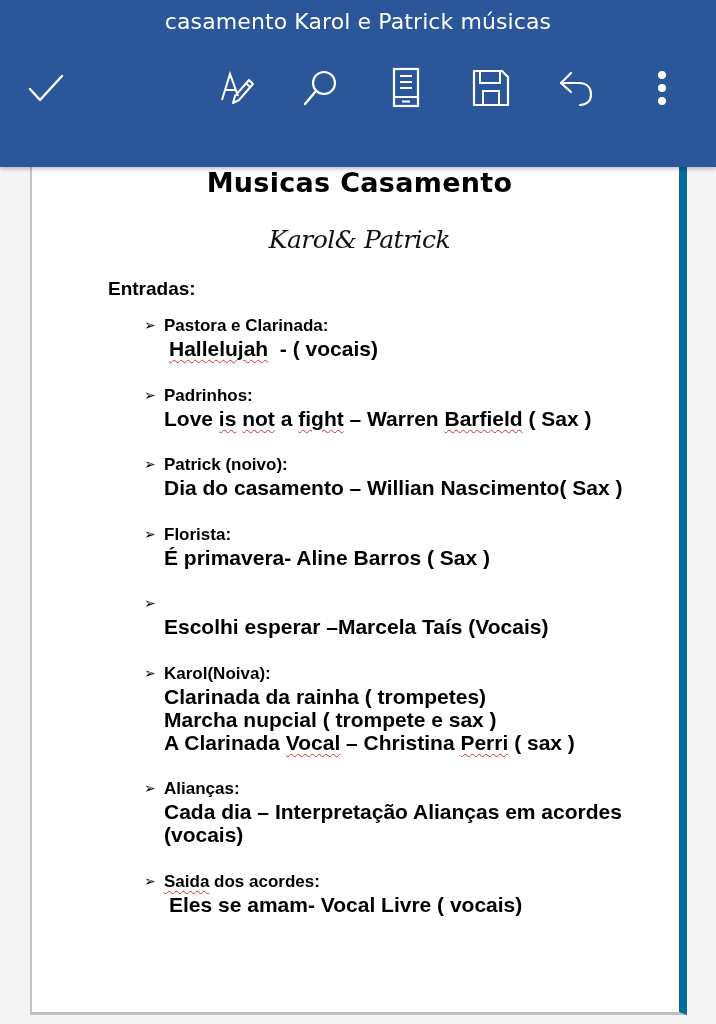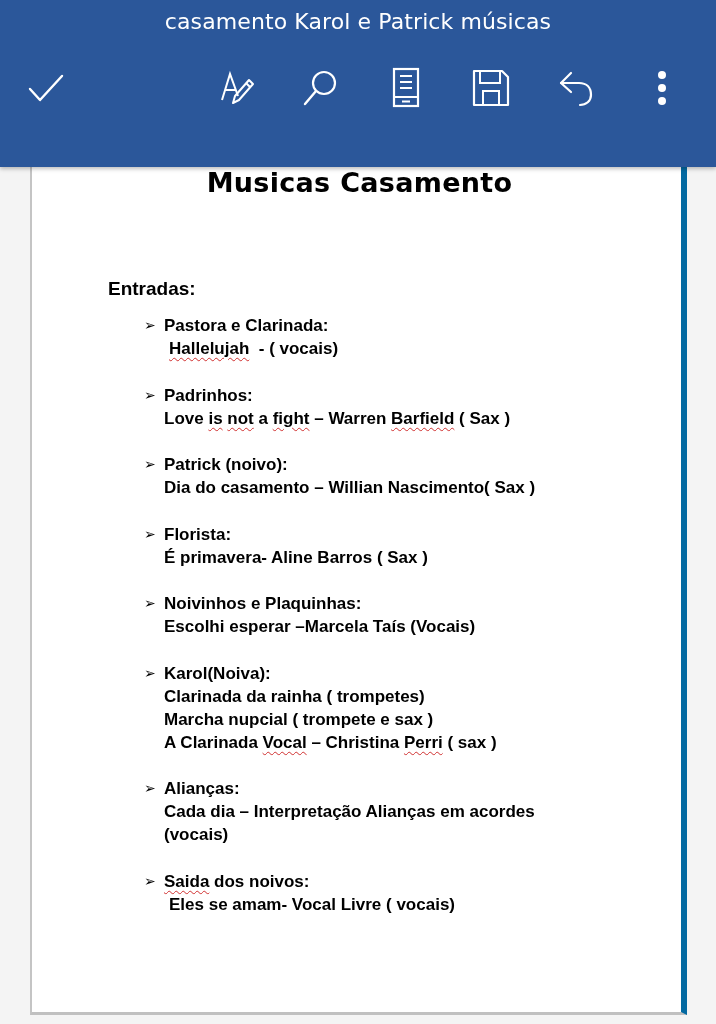--- a/index.html
+++ b/index.html
@@ -27,21 +27,21 @@
     }
     .tb-btn svg { display: block; }
     .page-area {
       position: absolute; left: 0; top: 133px; width: 716px; height: 891px;
       background: #f4f4f4;
     }
     .page {
       position: absolute; left: 30px; top: 0; width: 657px; height: 882px;
       background: #ffffff;
       border-left: 2px solid #c4c4c4;
-      border-right: 6px solid #0369a1;
+      border-right: 8px solid #0369a1;
       border-bottom: 3px solid #c0c0c0;
     }
     .doc-title {
       position: absolute; left: 0; top: 34px; width: 655px; text-align: center;
       font-family: "DejaVu Sans", sans-serif; font-weight: bold;
       font-size: 27px; color: #000; letter-spacing: 0.3px;
     }
     .doc-subtitle {
       position: absolute; left: 0; top: 92px; width: 655px; text-align: center;
       font-family: "DejaVu Serif", serif; font-style: italic;
@@ -57,21 +57,21 @@
       position: relative; height: 23px; line-height: 23px;
       font-size: 17px; font-weight: bold; color: #000;
       padding-left: 20px;
     }
     .bullet {
       position: absolute; left: 0; top: 0; font-size: 14px; line-height: 23px;
       color: #000; font-weight: normal;
     }
     .entry-line {
       height: 23px; line-height: 23px;
-      font-size: 17px; font-weight: bold; color: #000;
+      font-size: 21px; font-weight: bold; color: #000;
       padding-left: 20px; white-space: nowrap;
     }
     .entry-line.indent { padding-left: 25px; }
     .squig {
       text-decoration: underline wavy #d03030;
       text-decoration-thickness: 1px;
       text-underline-offset: 3px;
     }
   </style>
 </head>
@@ -133,52 +133,53 @@
       <circle cx="6" cy="7" r="4" fill="#fff"></circle>
       <circle cx="6" cy="20" r="4" fill="#fff"></circle>
       <circle cx="6" cy="33" r="4" fill="#fff"></circle>
     </svg>
   </div>
 </div>
 
 <div class="page-area">
   <div class="page">
     <div class="doc-title">Musicas Casamento</div>
+    <div class="doc-subtitle">Karol&amp; Patrick</div>
     <div class="section-heading">Entradas:</div>
     <div class="entries" id="entries">
         <div class="entry">
           <div class="entry-head"><span class="bullet">➢</span><span>Pastora e Clarinada:</span></div>
           <div class="entry-line indent"><span class="squig" style="white-space: pre;">Hallelujah</span><span style="white-space: pre;">  - ( vocais)</span></div>
         </div>
         <div class="entry">
           <div class="entry-head"><span class="bullet">➢</span><span>Padrinhos:</span></div>
           <div class="entry-line"><span style="white-space: pre;">Love </span><span class="squig" style="white-space: pre;">is</span><span style="white-space: pre;"> </span><span class="squig" style="white-space: pre;">not</span><span style="white-space: pre;"> a </span><span class="squig" style="white-space: pre;">fight</span><span style="white-space: pre;"> – Warren </span><span class="squig" style="white-space: pre;">Barfield</span><span style="white-space: pre;"> ( Sax )</span></div>
         </div>
         <div class="entry">
           <div class="entry-head"><span class="bullet">➢</span><span>Patrick (noivo):</span></div>
           <div class="entry-line"><span style="white-space: pre;">Dia do casamento – Willian Nascimento( Sax )</span></div>
         </div>
         <div class="entry">
           <div class="entry-head"><span class="bullet">➢</span><span>Florista:</span></div>
           <div class="entry-line"><span style="white-space: pre;">É primavera- Aline Barros ( Sax )</span></div>
         </div>
         <div class="entry">
-          <div class="entry-head"><span class="bullet">➢</span><span>Noivinhos e Plaquinhas:</span></div>
+          <div class="entry-head"><span class="bullet">➢</span></div>
           <div class="entry-line"><span style="white-space: pre;">Escolhi esperar –Marcela Taís (Vocais)</span></div>
         </div>
         <div class="entry">
           <div class="entry-head"><span class="bullet">➢</span><span>Karol(Noiva):</span></div>
           <div class="entry-line"><span style="white-space: pre;">Clarinada da rainha ( trompetes)</span></div>
           <div class="entry-line"><span style="white-space: pre;">Marcha nupcial ( trompete e sax )</span></div>
           <div class="entry-line"><span style="white-space: pre;">A Clarinada </span><span class="squig" style="white-space: pre;">Vocal</span><span style="white-space: pre;"> – Christina </span><span class="squig" style="white-space: pre;">Perri</span><span style="white-space: pre;"> ( sax )</span></div>
         </div>
         <div class="entry">
           <div class="entry-head"><span class="bullet">➢</span><span>Alianças:</span></div>
           <div class="entry-line"><span style="white-space: pre;">Cada dia – Interpretação Alianças em acordes</span></div>
           <div class="entry-line"><span style="white-space: pre;">(vocais)</span></div>
         </div>
         <div class="entry">
-          <div class="entry-head"><span class="bullet">➢</span><span class="squig" style="white-space: pre;">Saida</span><span style="white-space: pre;"> dos noivos:</span></div>
+          <div class="entry-head"><span class="bullet">➢</span><span class="squig" style="white-space: pre;">Saida</span><span style="white-space: pre;"> dos acordes:</span></div>
           <div class="entry-line indent"><span style="white-space: pre;">Eles se amam- Vocal Livre ( vocais)</span></div>
         </div>
       </div>
   </div>
 </div>
 
 </body></html>

